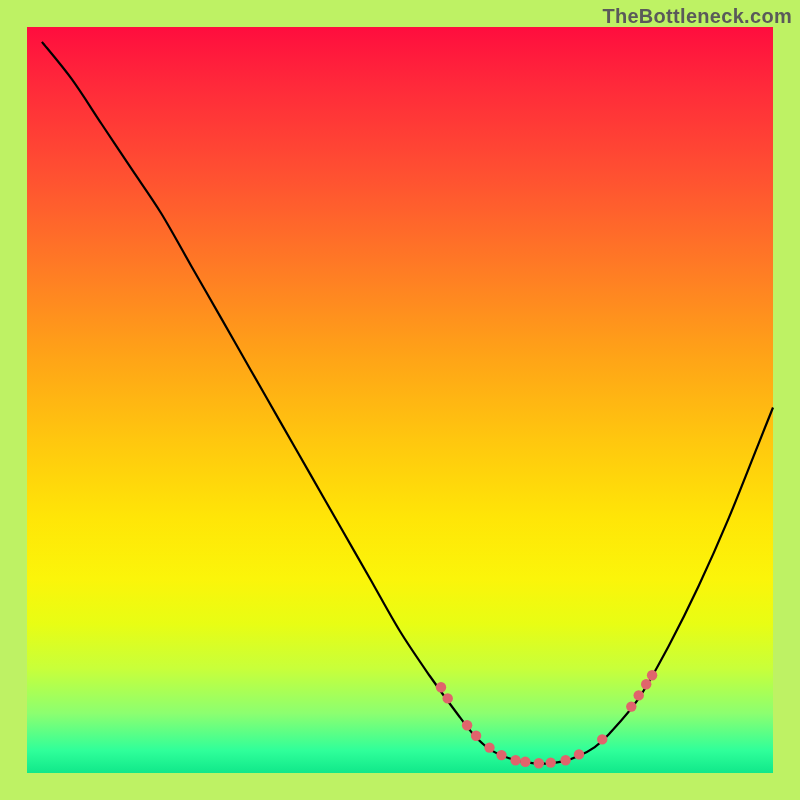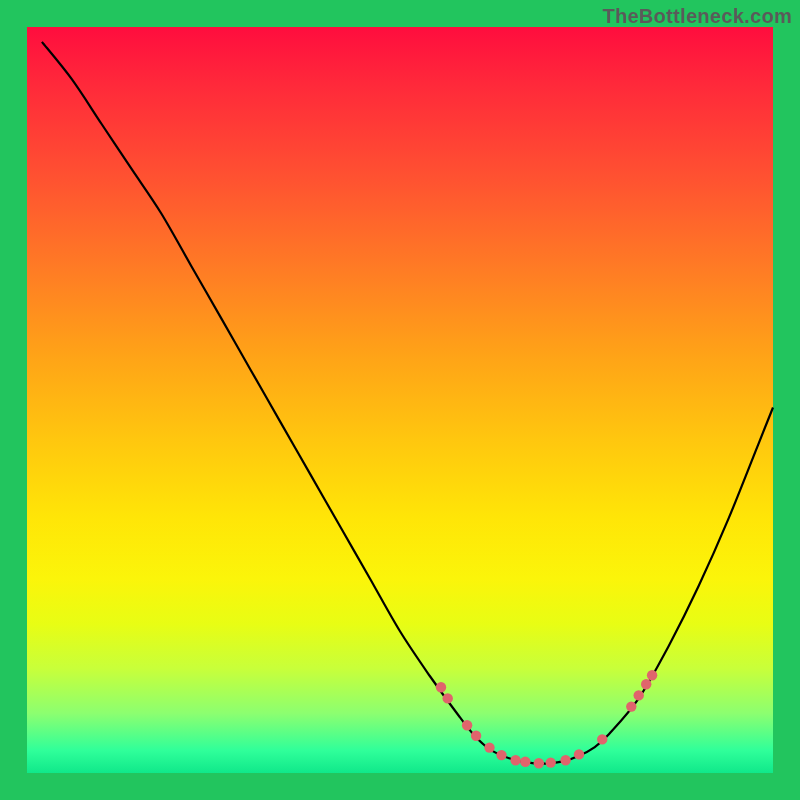--- a/index.html
+++ b/index.html
@@ -1,16 +1,16 @@
 <!DOCTYPE html>
 <html><head>
 <meta charset="utf-8">
 <style>
   html, body { margin: 0; padding: 0; width: 800px; height: 800px; overflow: hidden; background: #000; }
-  .frame { position: relative; width: 800px; height: 800px; background: #22c55e; }
+  .frame { position: relative; width: 800px; height: 800px; background: #bef264; }
   .plot-area {
     position: absolute;
     left: 27px; top: 27px; width: 746px; height: 746px;
     background: linear-gradient(to bottom,
       #ff0d3e 0%,
       #ff2a3a 8%,
       #ff5131 20%,
       #ff7a25 32%,
       #ffa317 44%,
       #ffc90e 56%,

